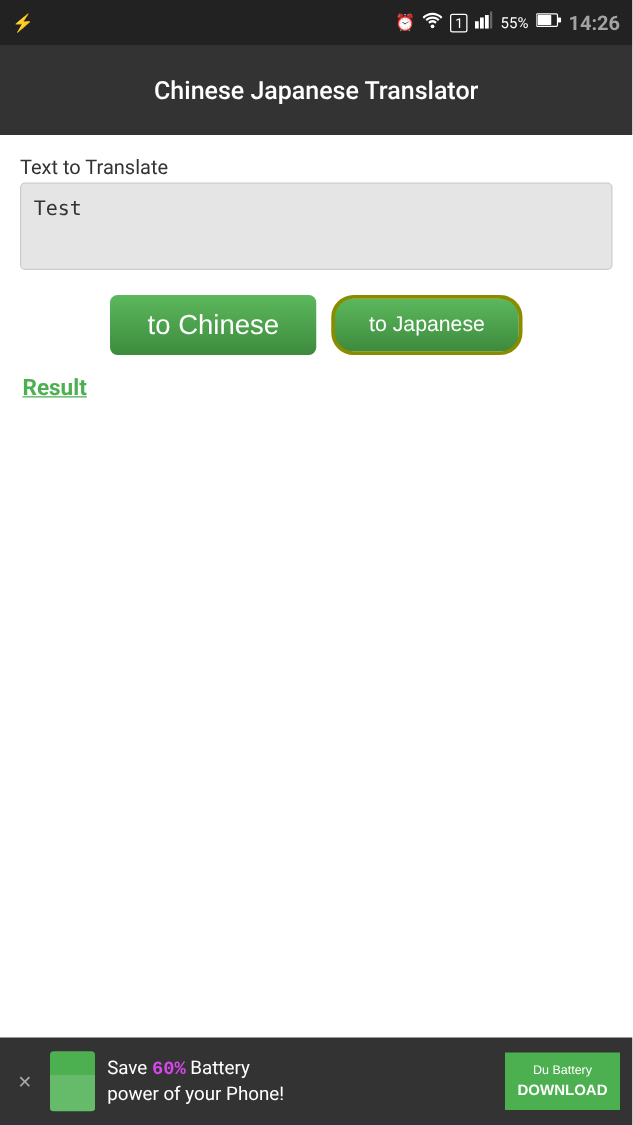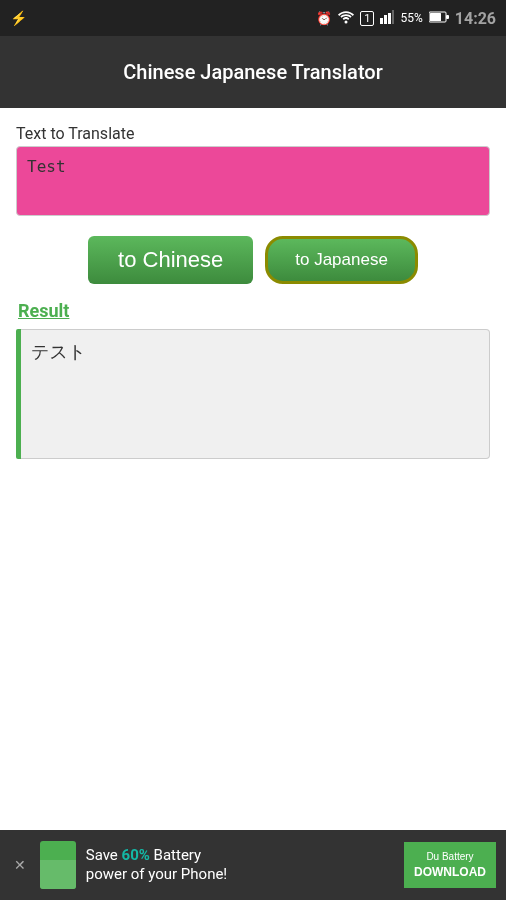--- a/index.html
+++ b/index.html
@@ -85,21 +85,21 @@
     .input-textarea {
       width: 100%;
       height: 70px;
       border: 1px solid #cccccc;
       border-radius: 4px;
       padding: 10px;
       font-size: 16px;
       color: #333333;
       resize: none;
       outline: none;
-      background: #ec4899;
+      background: #e5e5e5;
     }
 
     .buttons-row {
       display: flex;
       justify-content: center;
       gap: 12px;
       margin-top: 16px;
       margin-bottom: 16px;
     }
 
@@ -200,22 +200,23 @@
     }
 
     .ad-text {
       flex: 1;
       color: white;
       font-size: 15px;
       line-height: 1.3;
     }
 
     .ad-text .highlight {
-      color: #14b8a6;
+      color: #d946ef;
       font-weight: bold;
+      font-family: Liberation Mono, monospace;
     }
 
     .ad-download-btn {
       background: #4CAF50;
       color: white;
       border: none;
       border-radius: 0;
       padding: 8px 10px;
       font-size: 12px;
       font-weight: bold;
@@ -277,24 +278,20 @@
   <div class="label-text">Text to Translate</div>
   <textarea class="input-textarea" style="">Test</textarea>
 
   <div class="buttons-row">
     <button class="btn-chinese">to Chinese</button>
     <button class="btn-japanese">to Japanese</button>
   </div>
 
   <div>
     <div class="result-label">Result</div>
-    <div class="result-wrapper">
-      <div class="result-bar"></div>
-      <div class="result-box">テスト</div>
-    </div>
   </div>
 </div>
 
 <div class="ad-banner">
   <span class="ad-close">✕</span>
   <div class="ad-battery-icon">
     <div class="ad-battery-fill"></div>
 
   </div>
   <div class="ad-text">

